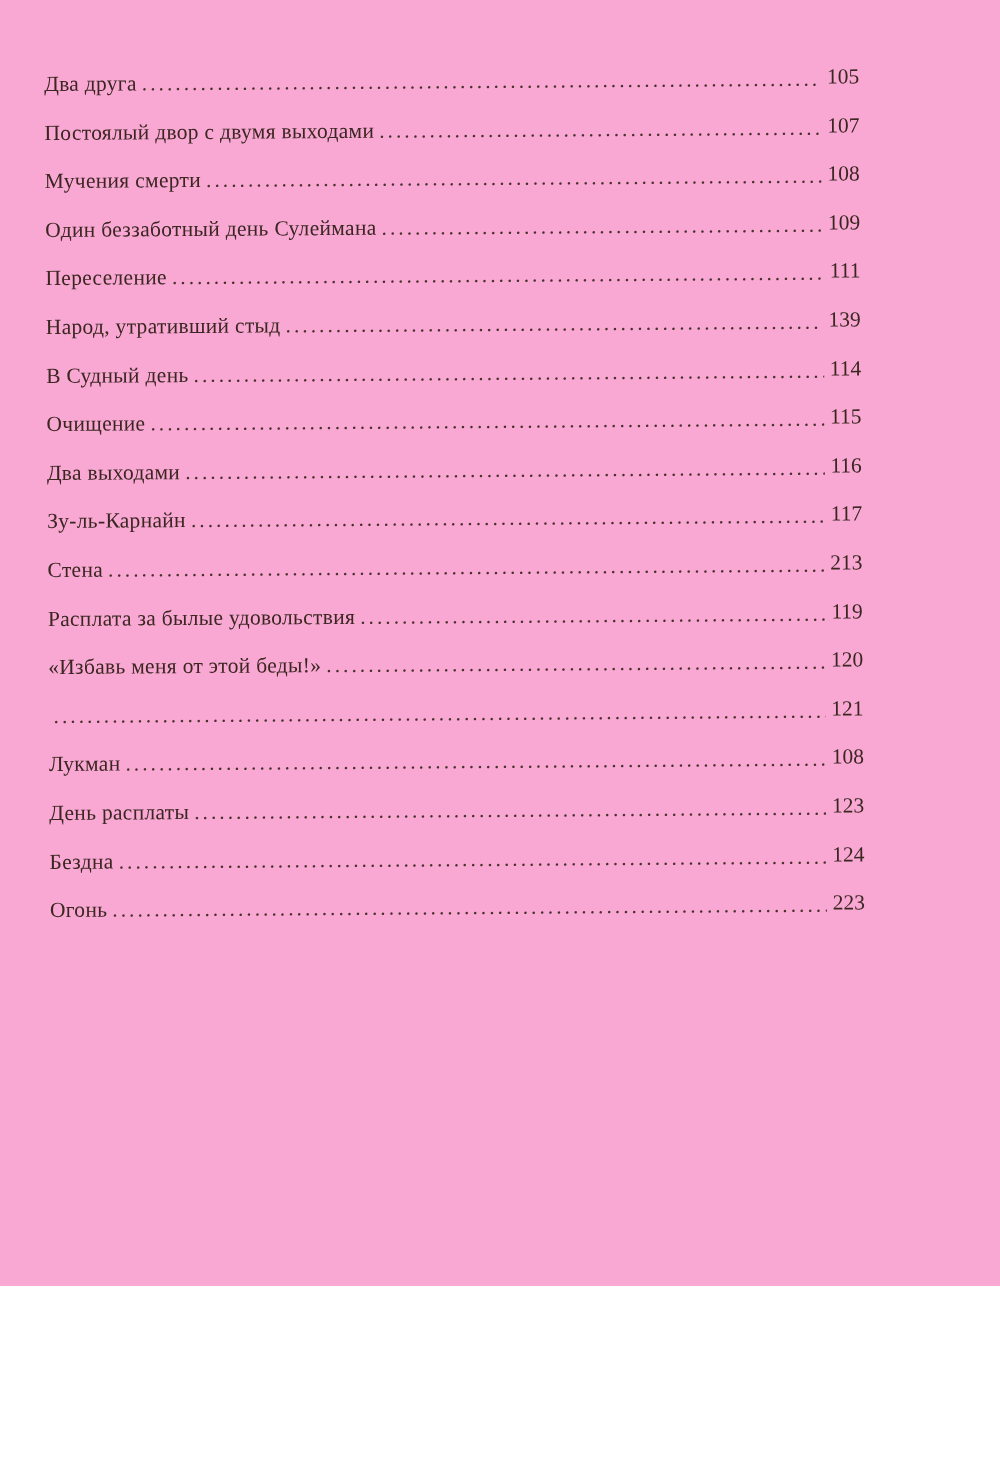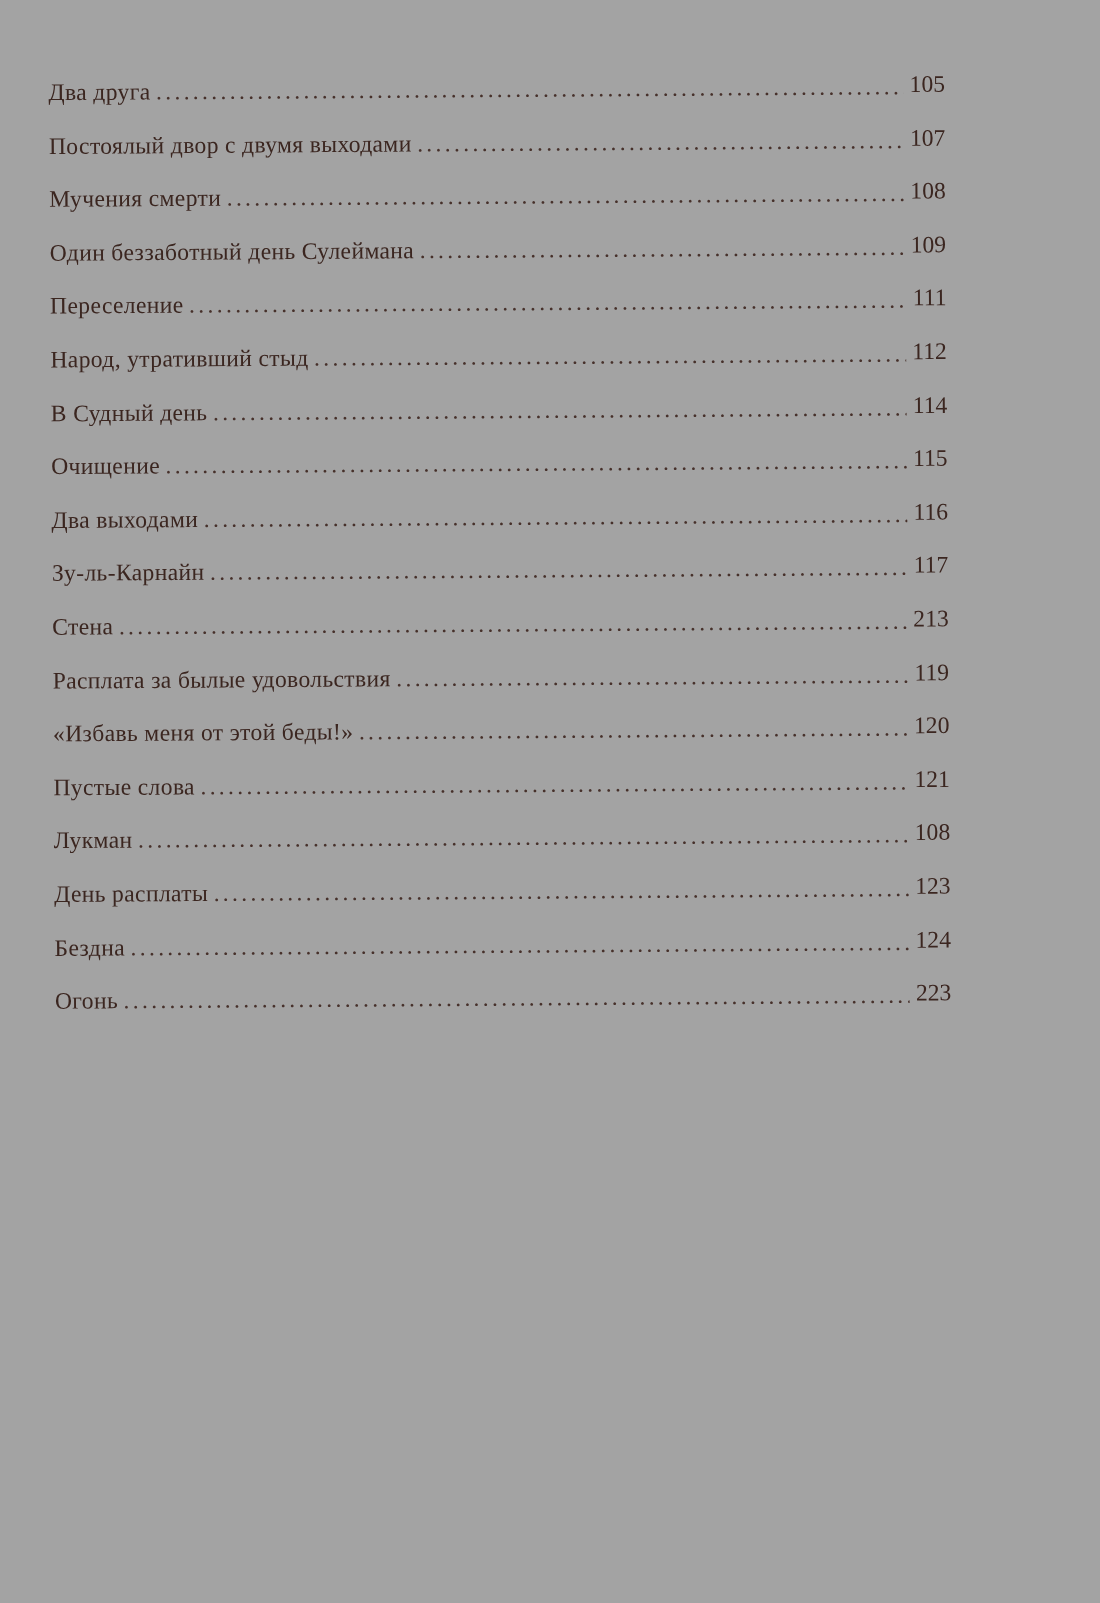--- a/index.html
+++ b/index.html
@@ -6,22 +6,22 @@
   html, body {
     width: 1000px;
     height: 1457px;
     background: #ffffff;
     overflow: hidden;
     font-family: "Liberation Serif", "DejaVu Serif", serif;
   }
   .page {
     position: relative;
     width: 1000px;
-    height: 1457px;
-    background: #a3a3a3;
+    height: 1286px;
+    background: #f9a8d4;
   }
   .toc {
     position: absolute;
     left: 47px;
     top: 60px;
     width: 815px;
     transform: rotate(-0.4deg);
     transform-origin: 0 50%;
   }
   .toc-row {
@@ -80,21 +80,21 @@
 
   <div class="toc-row">
     <span class="toc-title">Переселение</span>
     <span class="toc-dots">............................................................................................................................................................................................................................................................................................................</span>
     <span class="toc-page">111</span>
   </div>
 
   <div class="toc-row">
     <span class="toc-title">Народ, утративший стыд</span>
     <span class="toc-dots">............................................................................................................................................................................................................................................................................................................</span>
-    <span class="toc-page">112</span>
+    <span class="toc-page">139</span>
   </div>
 
   <div class="toc-row">
     <span class="toc-title">В Судный день</span>
     <span class="toc-dots">............................................................................................................................................................................................................................................................................................................</span>
     <span class="toc-page">114</span>
   </div>
 
   <div class="toc-row">
     <span class="toc-title">Очищение</span>
@@ -126,21 +126,20 @@
     <span class="toc-page">119</span>
   </div>
 
   <div class="toc-row">
     <span class="toc-title">«Избавь меня от этой беды!»</span>
     <span class="toc-dots">............................................................................................................................................................................................................................................................................................................</span>
     <span class="toc-page">120</span>
   </div>
 
   <div class="toc-row">
-    <span class="toc-title">Пустые слова</span>
     <span class="toc-dots">............................................................................................................................................................................................................................................................................................................</span>
     <span class="toc-page">121</span>
   </div>
 
   <div class="toc-row">
     <span class="toc-title">Лукман</span>
     <span class="toc-dots">............................................................................................................................................................................................................................................................................................................</span>
     <span class="toc-page">108</span>
   </div>
 

